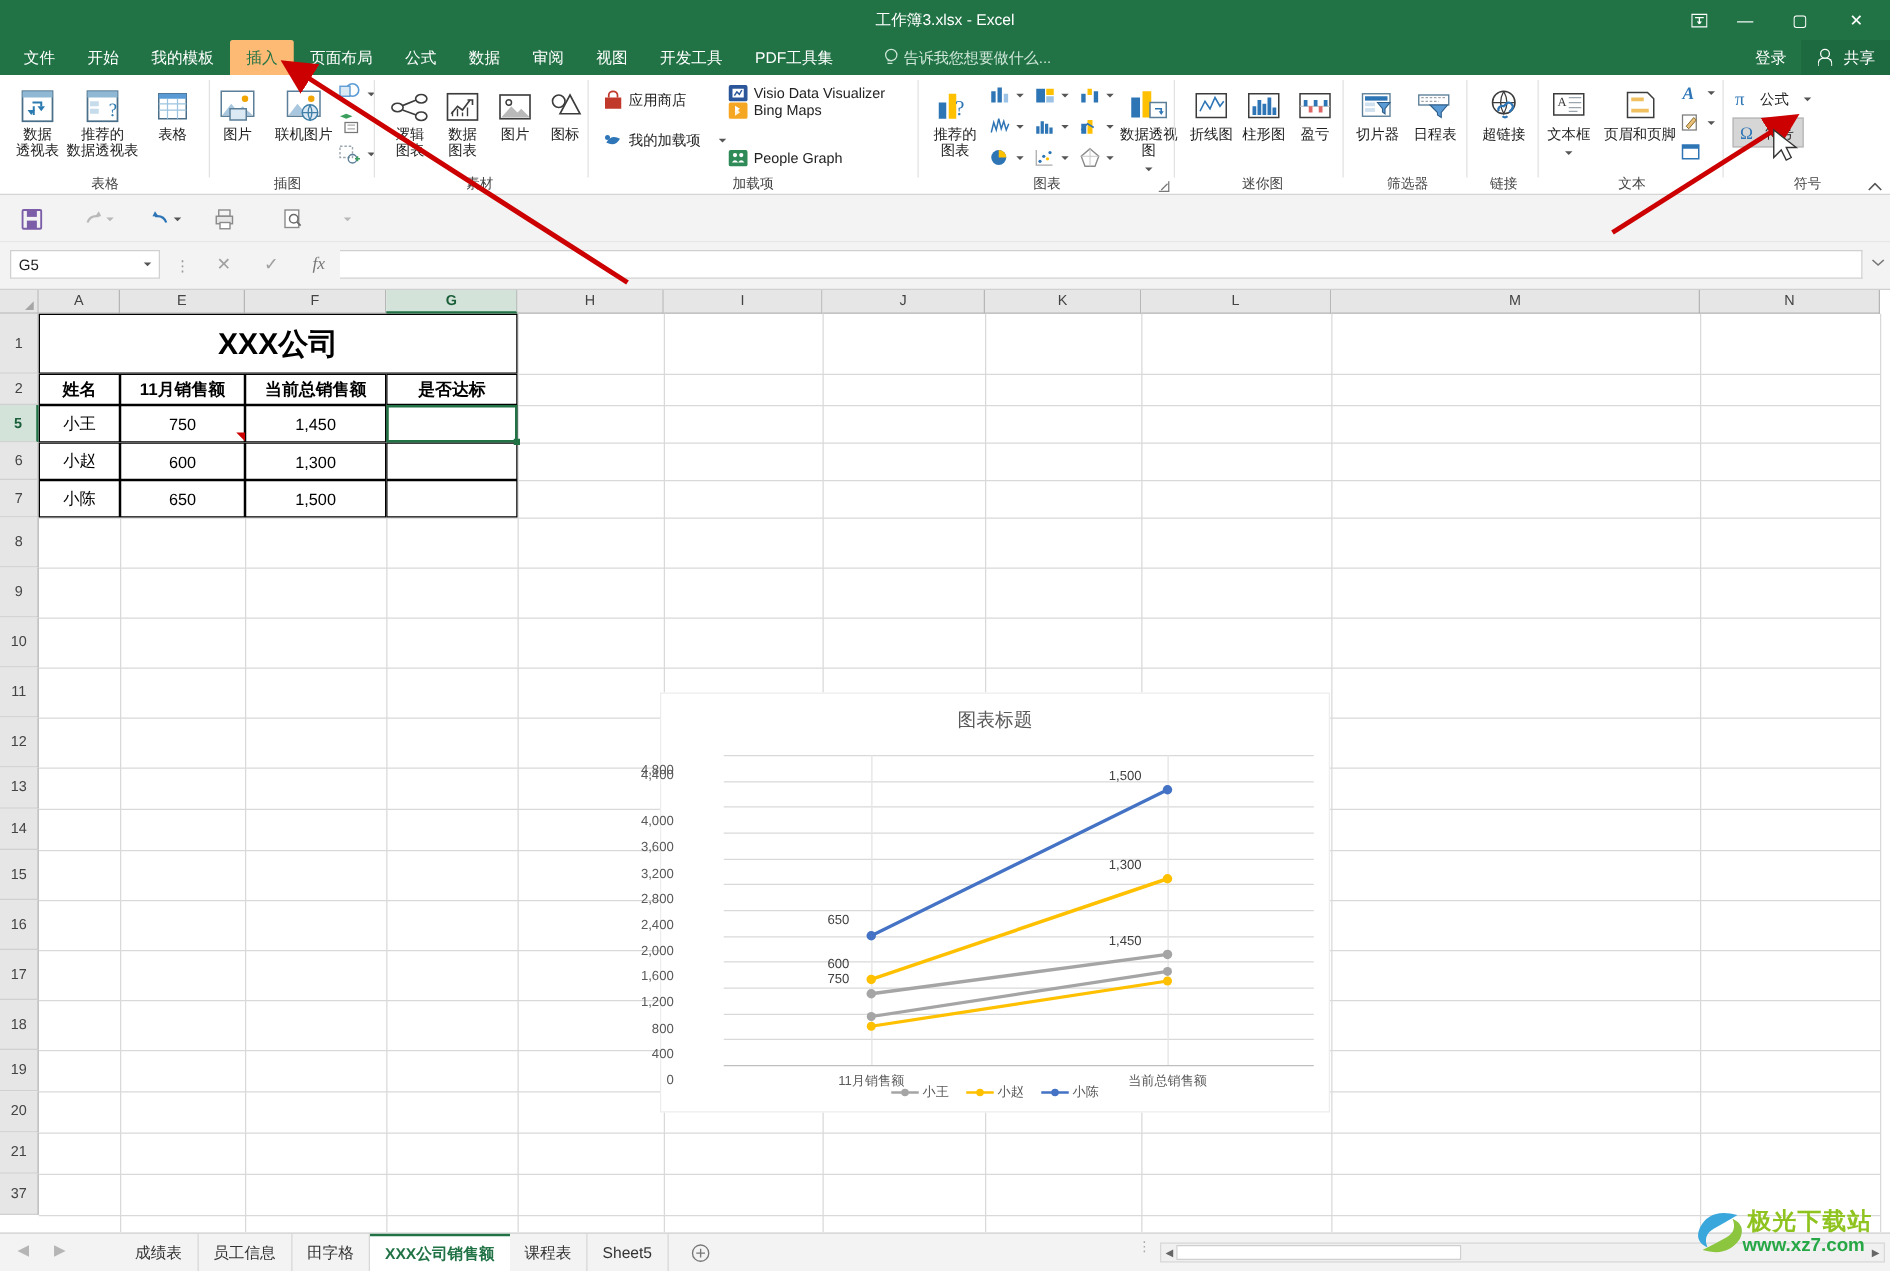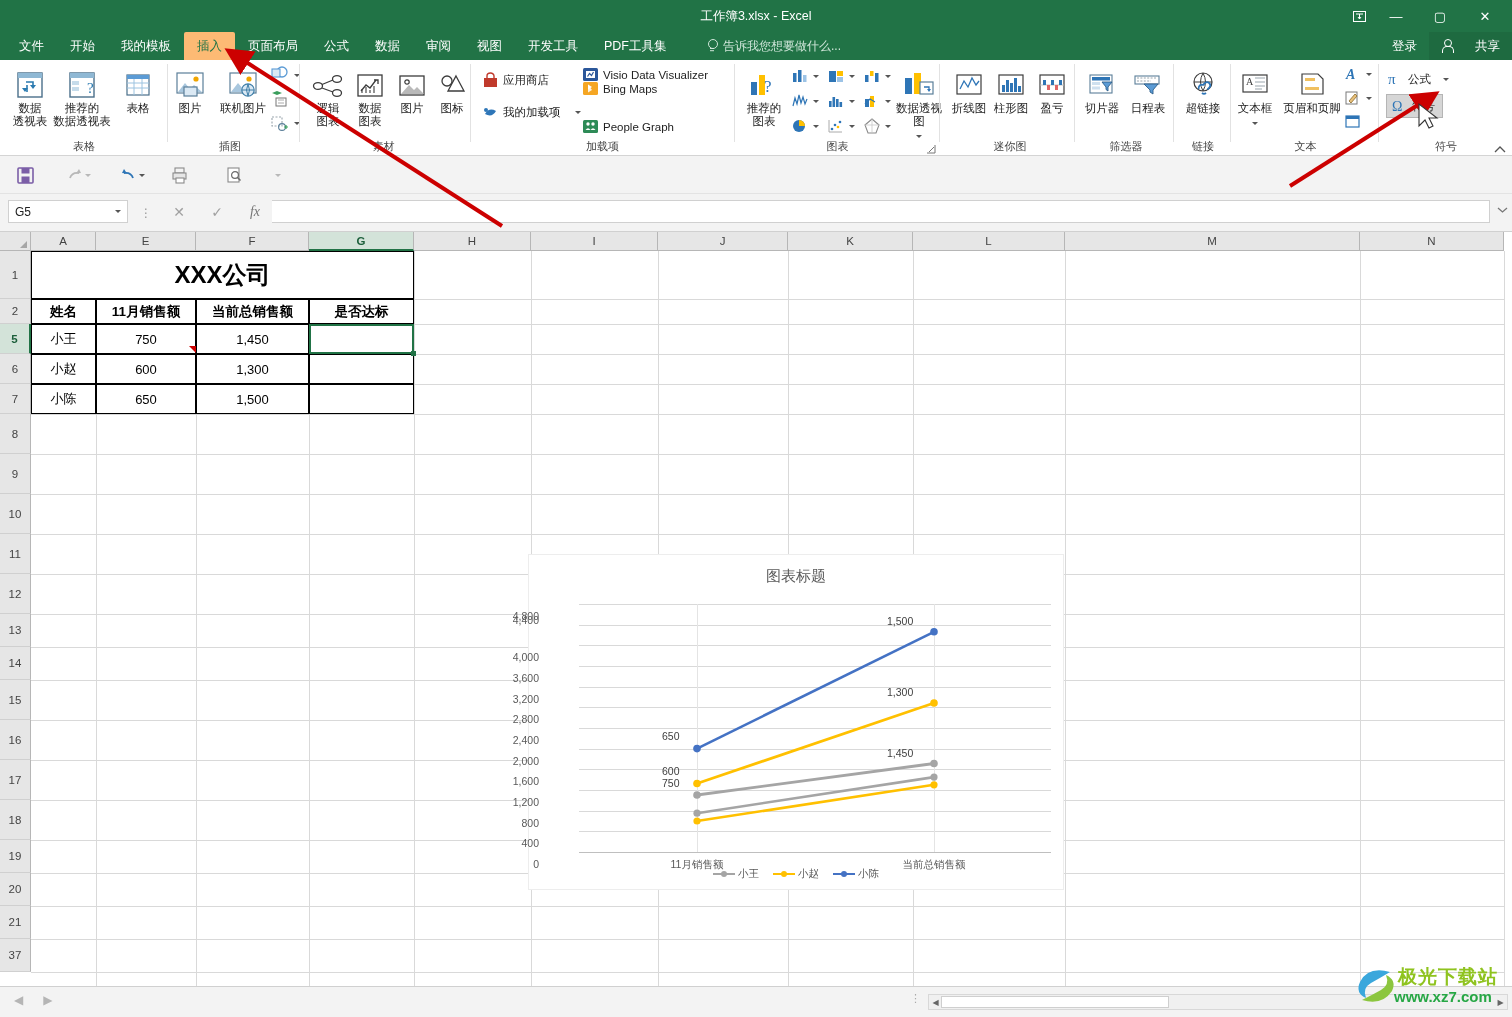--- a/index.html
+++ b/index.html
@@ -51,21 +51,21 @@
   .bulb::after{
     content:""; position:absolute; left:4px; top:8.5px; width:4px; height:1.2px; background:#cfe6d9;
     box-shadow: 0 2.2px 0 #cfe6d9;
   }
   .acct {
     position:absolute; right:0; top:0; height:28px; display:flex; align-items:center;
   }
   .signin { font-size:12.5px; color:#fff; padding:0 12px; line-height:28px; }
   .share {
     font-size:12.5px; color:#fff; padding:0 12px; height:28px; line-height:28px;
-    background:#1e6a40; display:flex; align-items:center; gap:20px;
+    background:#1e6a40; display:flex; align-items:center; gap:8px;
   }
   .person-icon { width:14px; height:14px; position:relative; display:inline-block; }
   .person-icon::before{content:"";position:absolute;left:3px;top:0;width:6px;height:6px;border:1.3px solid #fff;border-radius:50%;}
   .person-icon::after{content:"";position:absolute;left:1px;top:7px;width:10px;height:6px;border:1.3px solid #fff;border-bottom:none;border-radius:5px 5px 0 0;}
 
   
   .ribbon {
     position:absolute; left:0; top:60px; width:1512px; height:96px;
     background:#fff; border-bottom:1px solid #d4d4d4;
   }
@@ -976,20 +976,34 @@
         </div>
       </div>
     </div>
   </div>
 
   <div class="sheetbar">
     <div class="navbtns">
       <span>◀</span>
       <span>▶</span>
     </div>
+    <div class="stabs">
+      <div class="stab">成绩表</div>
+      <div class="stab">员工信息</div>
+      <div class="stab">田字格</div>
+      <div class="stab active">XXX公司销售额</div>
+      <div class="stab">课程表</div>
+      <div class="stab">Sheet5</div>
+      <div class="addsheet">
+        <svg width="15" height="15" viewBox="0 0 15 15">
+            <circle cx="7.5" cy="7.5" r="6.5" fill="none" stroke="#777" stroke-width="1.1"></circle>
+            <path d="M7.5 4 V11 M4 7.5 H11" stroke="#777" stroke-width="1.1"></path>
+          </svg>
+      </div>
+    </div>
     <div class="hscroll-dots">⋮</div>
   </div>
 
   <div class="hscroll">
     <div class="harrow" style="left:1px;">◀</div>
     <div class="hthumb"></div>
     <div class="harrow" style="right:1px;">▶</div>
   </div>
 
   <div class="wm">

